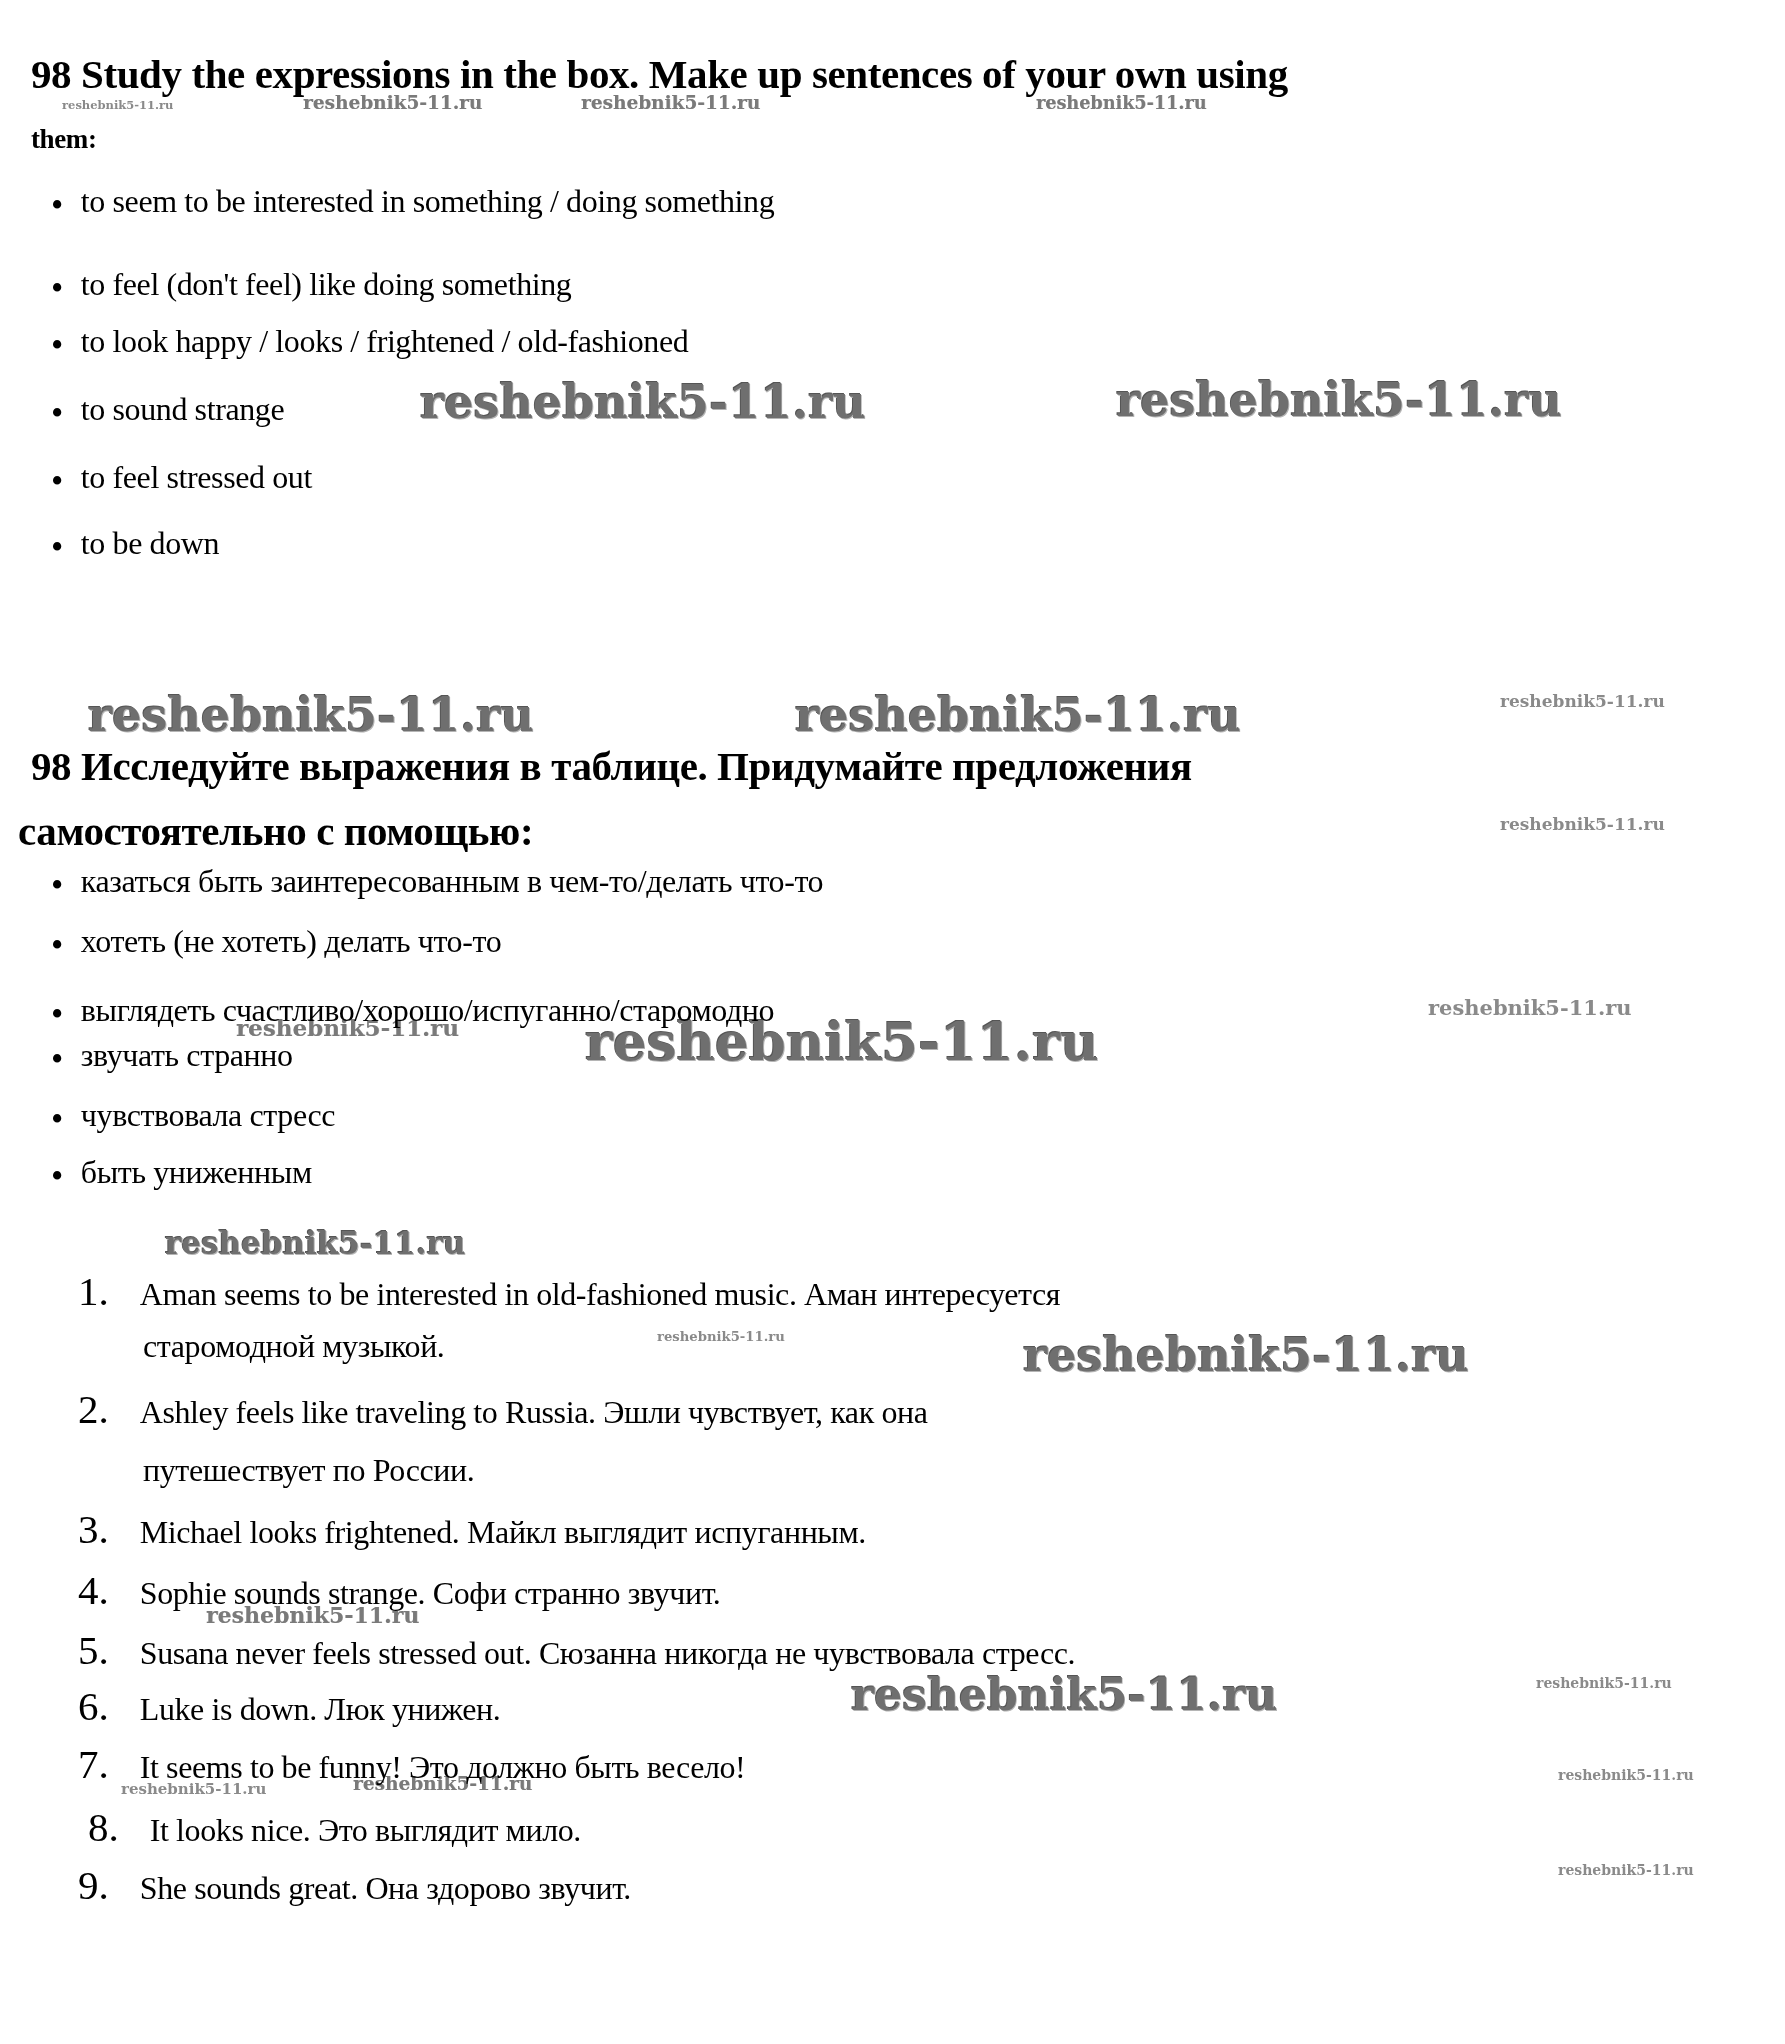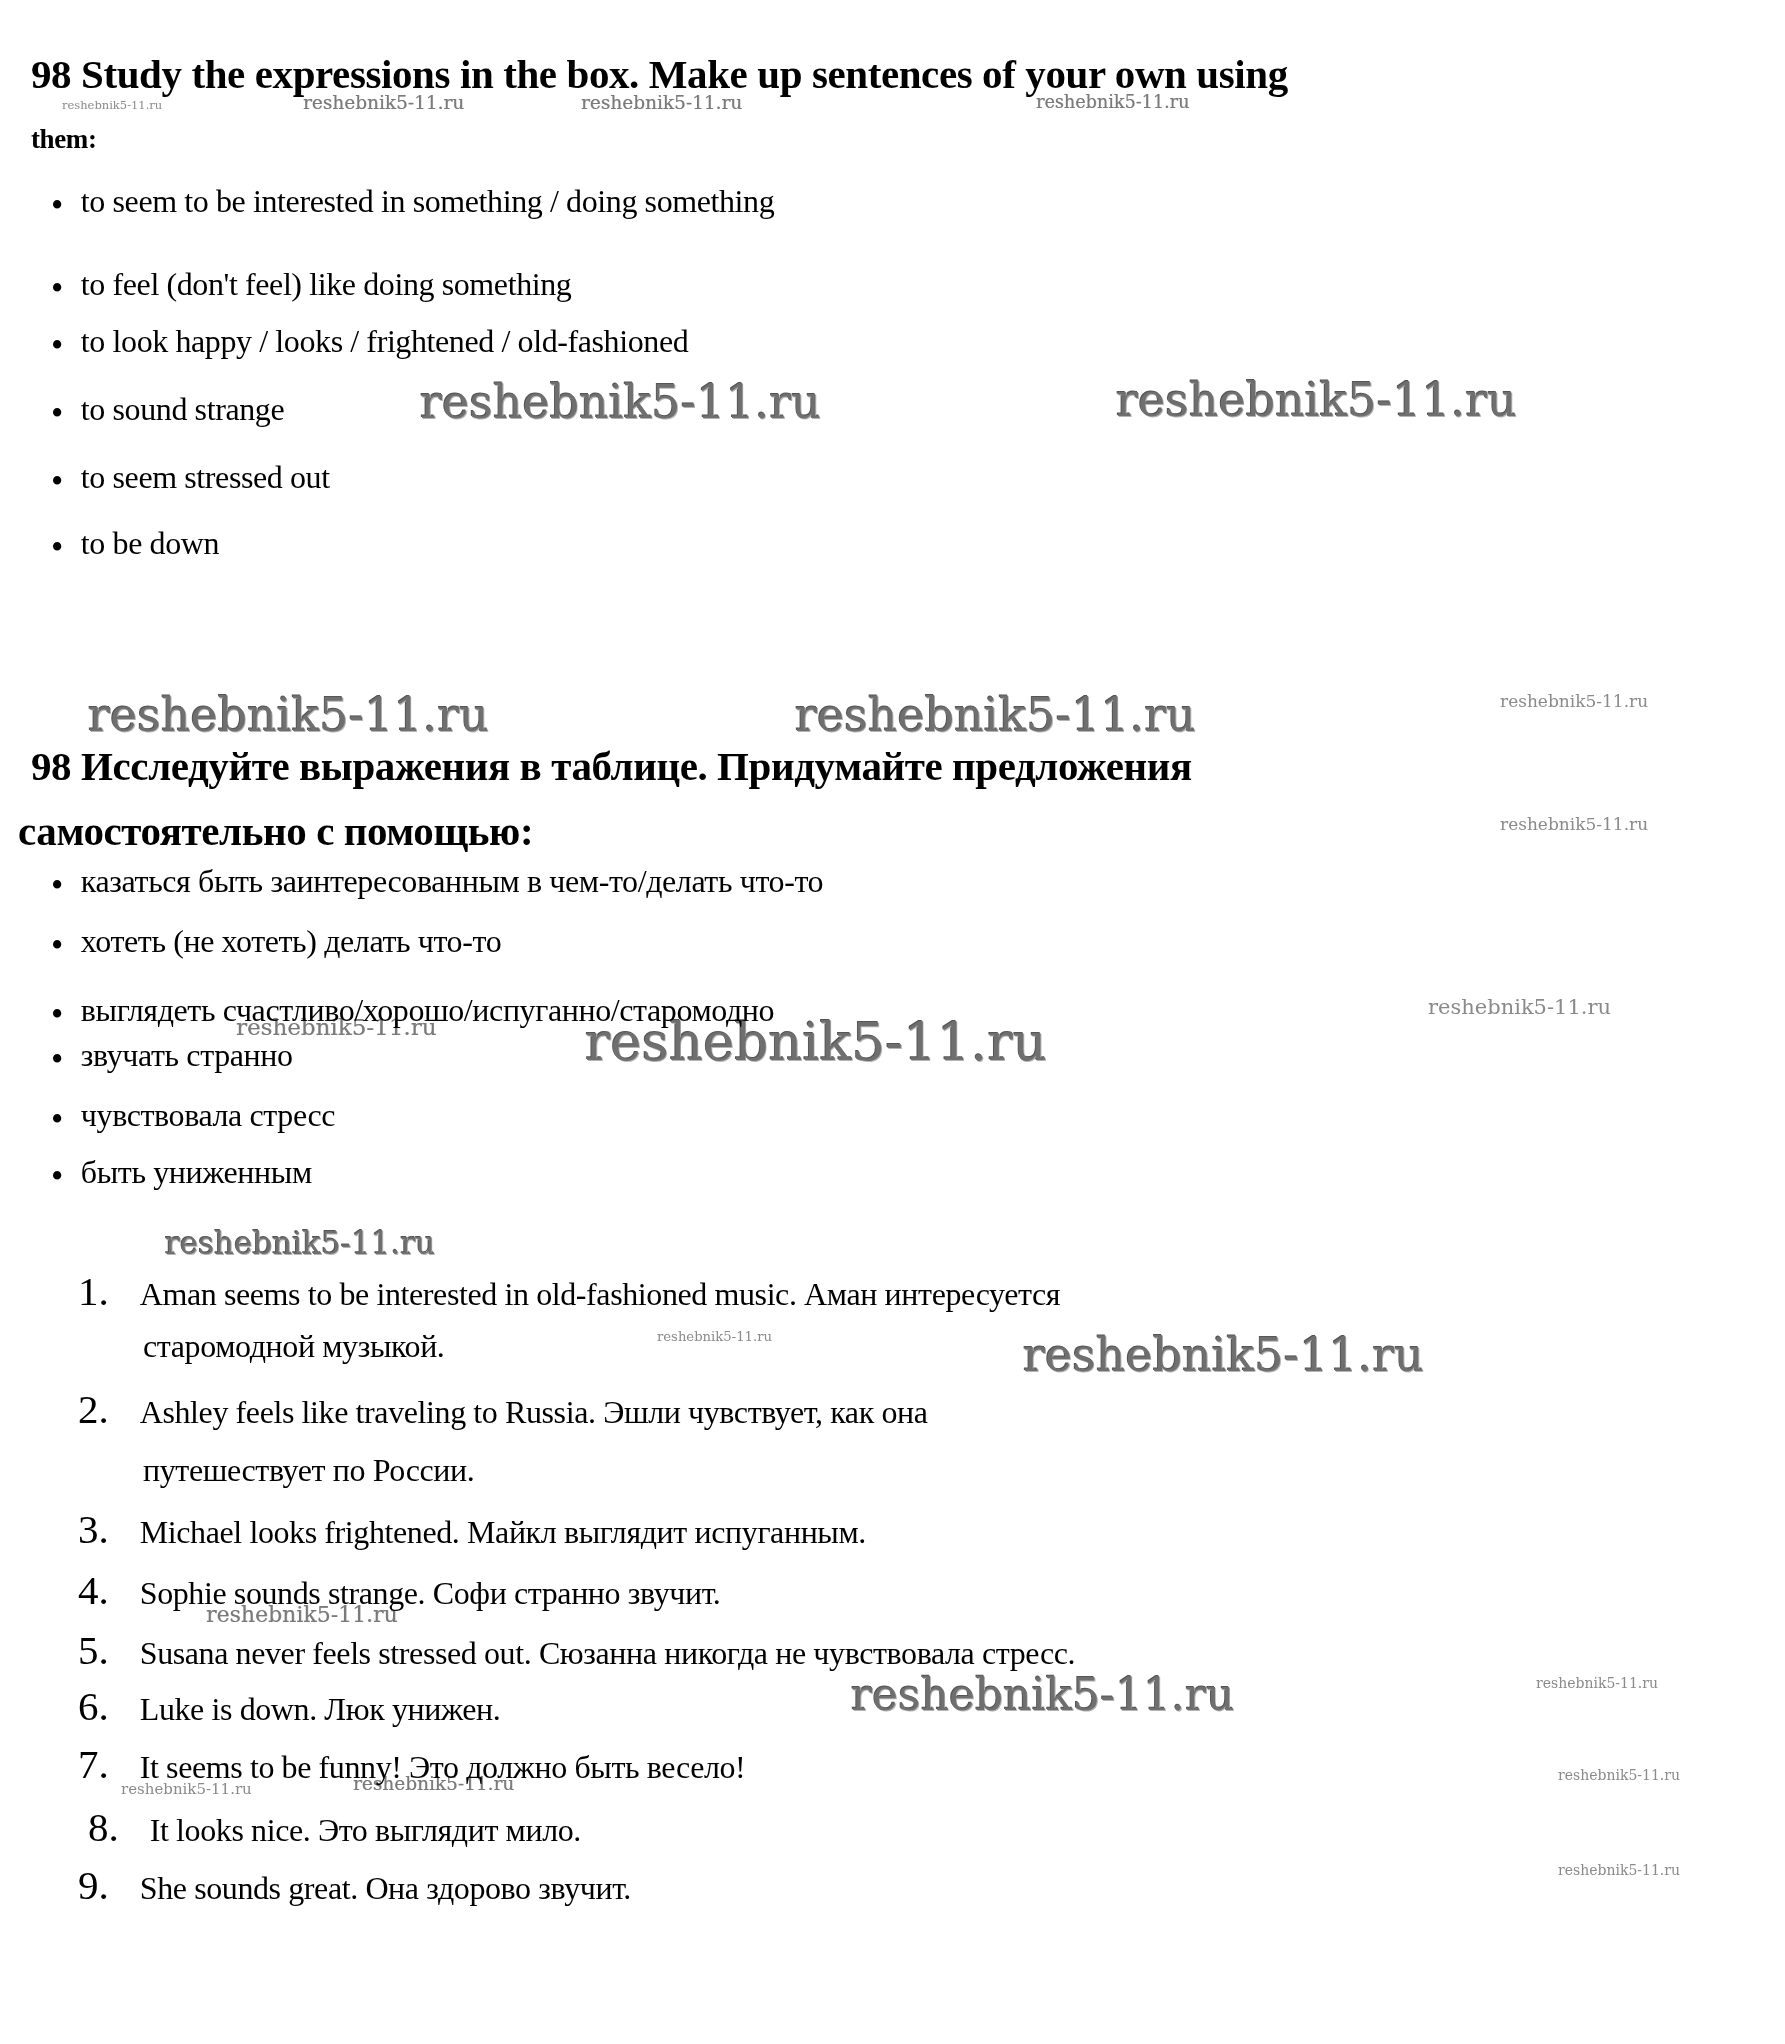--- a/index.html
+++ b/index.html
@@ -11,21 +11,21 @@
     position:absolute;white-space:nowrap;font-size:41px;line-height:1.05;
     z-index:2;letter-spacing:-0.4px;
   }
   .bold{font-weight:bold;}
   .row{position:absolute;white-space:nowrap;z-index:2;}
   .row .b{display:inline-block;font-size:35px;vertical-align:top;margin-right:17.6px;line-height:1.2;}
   .row .bt{display:inline-block;font-size:32px;line-height:1.05;letter-spacing:-0.4px;}
   .row .num{display:inline-block;font-size:41px;line-height:1.05;}
   .wm{
     position:absolute;white-space:nowrap;z-index:1;
-    font-family:"DejaVu Serif", serif;font-weight:normal;
+    font-family:"DejaVu Serif", serif;font-weight:bold;
     color:#777777;letter-spacing:0px;line-height:1;
   }
   .wm.big{
     color:#6f6f6f;
     text-shadow:0.9px 0.9px 0 #b5b5b5, -0.9px -0.9px 0 #555555;
   }
   .wm.med{color:#7a7a7a;text-shadow:0.4px 0.4px 0 #b9b9b9;}
   .wm.small{color:#8a8a8a;}
 </style>
 </head>
@@ -47,21 +47,21 @@
   <div class="row" style="left:51px;top:268px;">
     <span class="b">•</span><span class="bt">to feel (don't feel) like doing something</span>
   </div>
   <div class="row" style="left:51px;top:325px;">
     <span class="b">•</span><span class="bt">to look happy / looks / frightened / old-fashioned</span>
   </div>
   <div class="row" style="left:51px;top:393px;">
     <span class="b">•</span><span class="bt">to sound strange</span>
   </div>
   <div class="row" style="left:51px;top:461px;">
-    <span class="b">•</span><span class="bt">to seem stressed out</span>
+    <span class="b">•</span><span class="bt">to feel stressed out</span>
   </div>
   <div class="row" style="left:51px;top:527px;">
     <span class="b">•</span><span class="bt">to be down</span>
   </div>
 
   <span class="wm big" style="left:420px;top:379px;font-size:46px;">reshebnik5-11.ru</span>
   <span class="wm big" style="left:1116px;top:377px;font-size:46px;">reshebnik5-11.ru</span>
 
   <span class="wm big" style="left:88px;top:692px;font-size:46px;">reshebnik5-11.ru</span>
   <span class="wm big" style="left:795px;top:692px;font-size:46px;">reshebnik5-11.ru</span>

